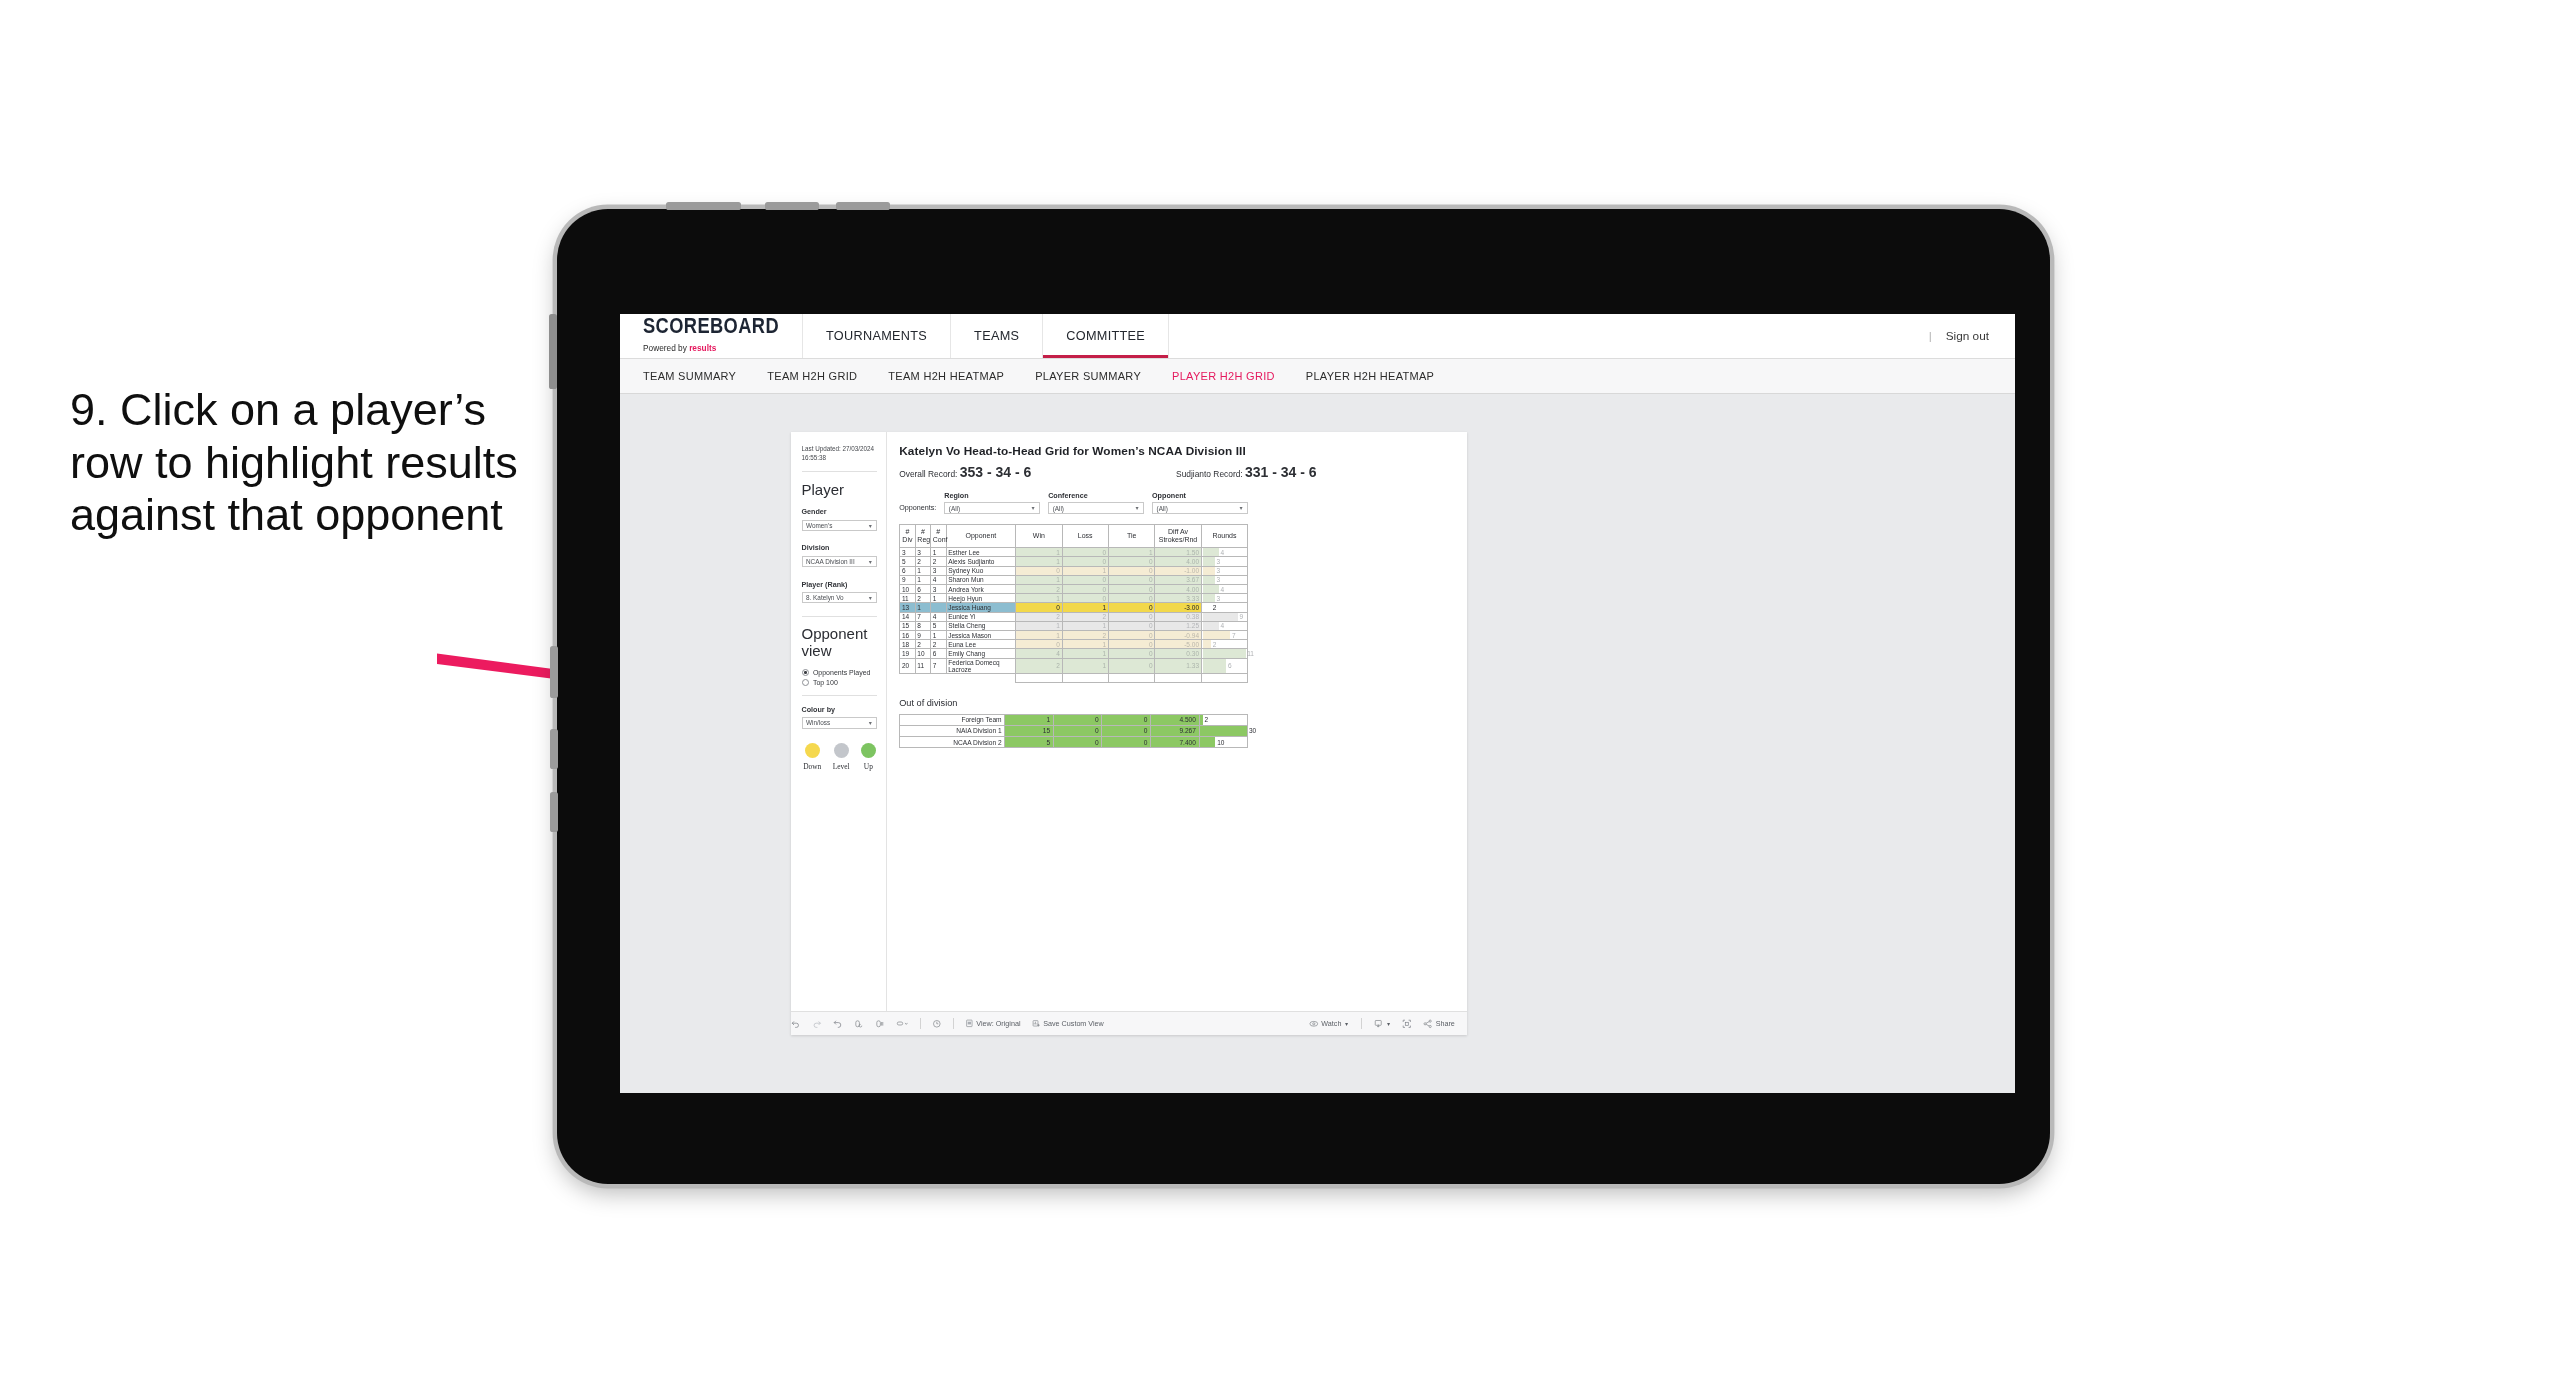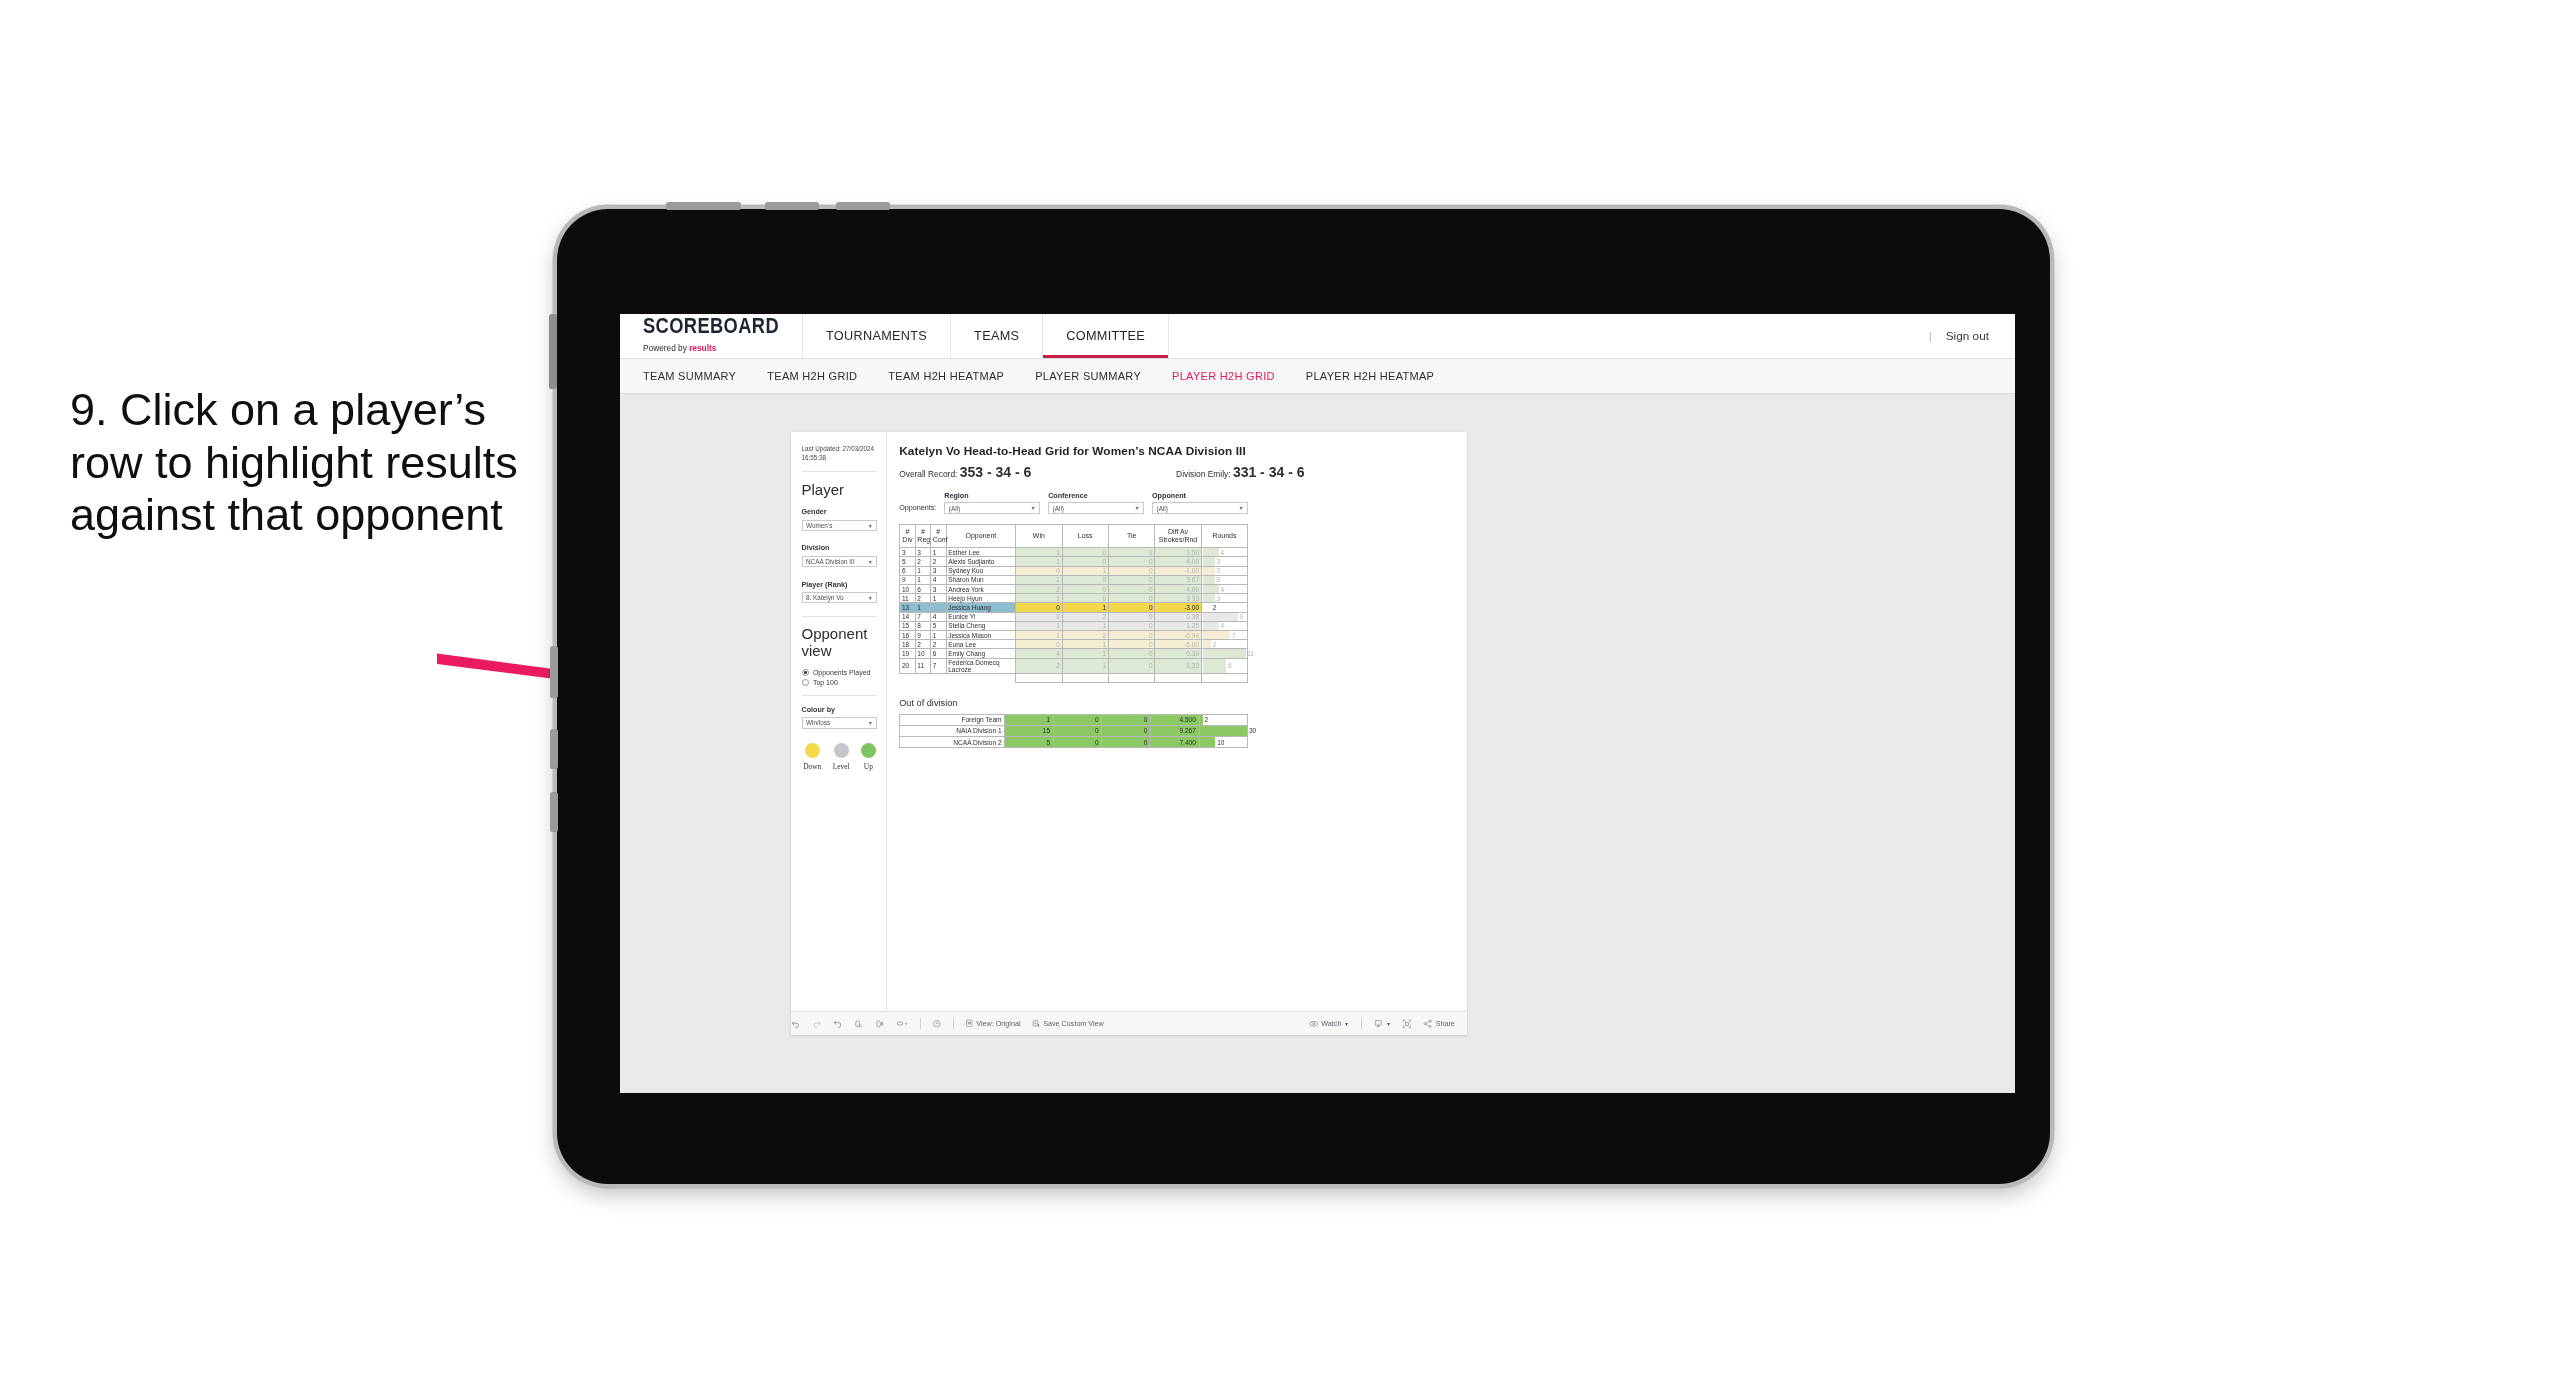--- a/index.html
+++ b/index.html
@@ -277,21 +277,21 @@
                   <div class="dot" style="background:#7dc461"></div>
                   <div class="lbl">Up</div>
                 </div>
               </div>
             </div>
 
             <div class="main">
               <div class="viz-title">Katelyn Vo Head-to-Head Grid for Women’s NCAA Division III</div>
               <div class="records">
                 <div class="rec"><span>Overall Record: </span><b>353 -  34 - 6</b></div>
-                <div class="rec"><span>Division Emily: </span><b>331 -  34 - 6</b></div>
+                <div class="rec"><span>Sudjianto Record: </span><b>331 -  34 - 6</b></div>
               </div>
 
               <div class="opp-filters">
                 <div class="oplabel">Opponents:</div>
                 <div class="fcol">
                   <div class="fh">Region</div>
                   <div class="sel">
                     <span>(All)</span>
                     <span class="car">▼</span>
                   </div>

